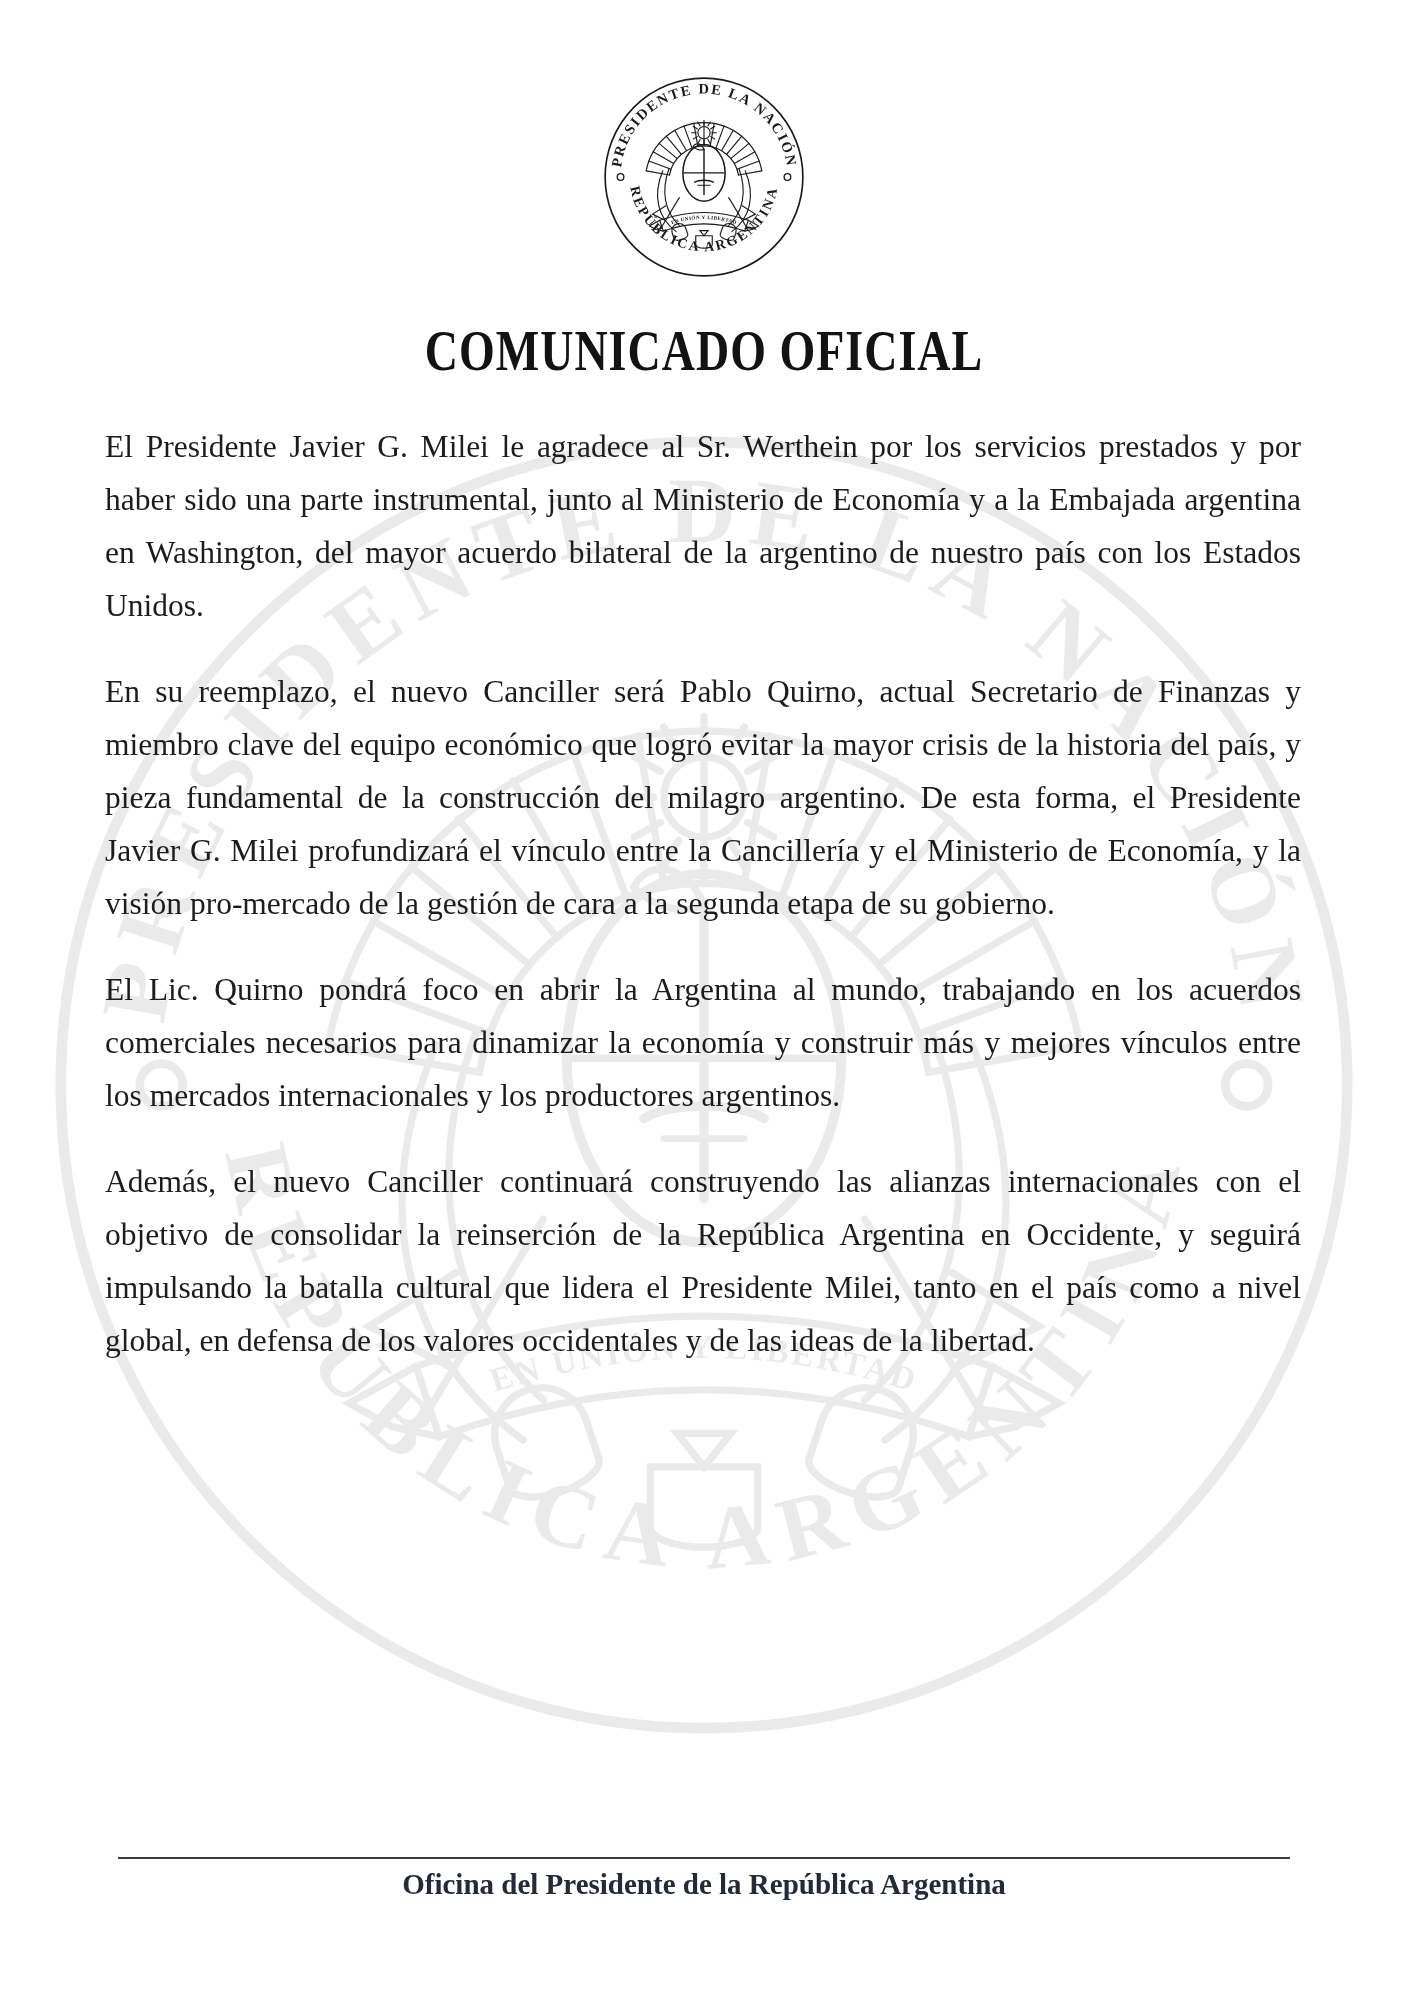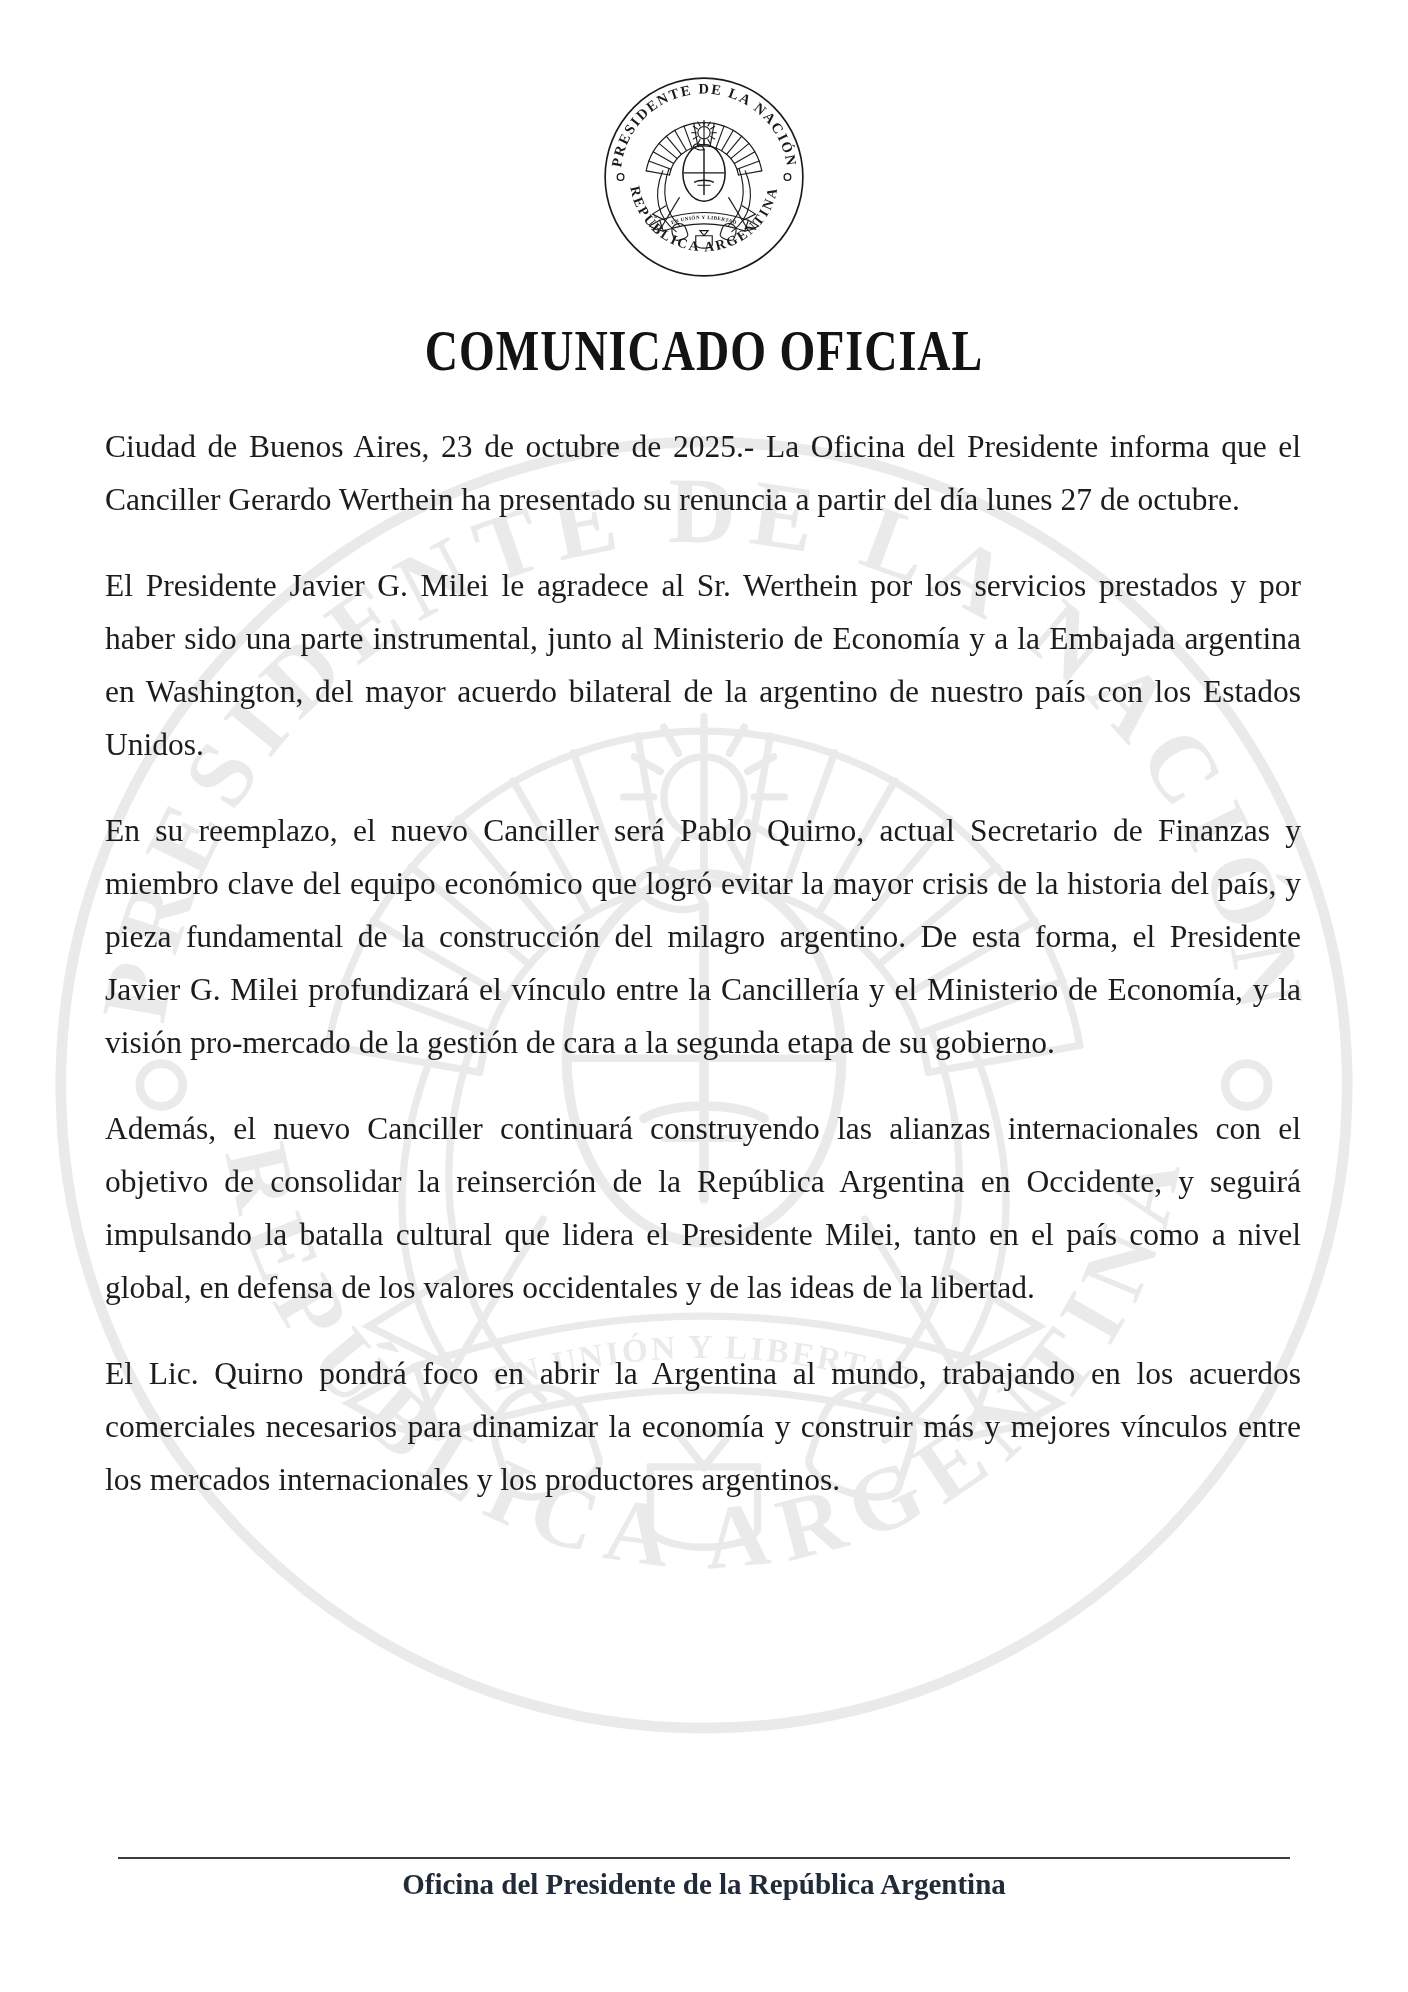--- a/index.html
+++ b/index.html
@@ -171,23 +171,22 @@
 
   <div class="seal-header">
     <svg viewBox="0 0 200 200" role="img">
         <use href="#seal-sym"></use>
       </svg>
   </div>
 
   <h1 class="doc-title">COMUNICADO OFICIAL</h1>
 
   <main class="content">
-    <p>Ciudad de Buenos Aires, 23 de octubre de 2025.- La Oficina del Presidente informa que el Canciller Gerardo Werthein ha presentado su renuncia a partir del día lunes 27 de octubre.</p>
     <p>El Presidente Javier G. Milei le agradece al Sr. Werthein por los servicios prestados y por haber sido una parte instrumental, junto al Ministerio de Economía y a la Embajada argentina en Washington, del mayor acuerdo bilateral de la argentino de nuestro país con los Estados Unidos.</p>
     <p>En su reemplazo, el nuevo Canciller será Pablo Quirno, actual Secretario de Finanzas y miembro clave del equipo económico que logró evitar la mayor crisis de la historia del país, y pieza fundamental de la construcción del milagro argentino. De esta forma, el Presidente Javier G. Milei profundizará el vínculo entre la Cancillería y el Ministerio de Economía, y la visión pro-mercado de la gestión de cara a la segunda etapa de su gobierno.</p>
+    <p>El Lic. Quirno pondrá foco en abrir la Argentina al mundo, trabajando en los acuerdos comerciales necesarios para dinamizar la economía y construir más y mejores vínculos entre los mercados internacionales y los productores argentinos.</p>
     <p>Además, el nuevo Canciller continuará construyendo las alianzas internacionales con el objetivo de consolidar la reinserción de la República Argentina en Occidente, y seguirá impulsando la batalla cultural que lidera el Presidente Milei, tanto en el país como a nivel global, en defensa de los valores occidentales y de las ideas de la libertad.</p>
-    <p>El Lic. Quirno pondrá foco en abrir la Argentina al mundo, trabajando en los acuerdos comerciales necesarios para dinamizar la economía y construir más y mejores vínculos entre los mercados internacionales y los productores argentinos.</p>
   </main>
 
   <hr class="footer-rule">
   <div class="footer-text">Oficina del Presidente de la República Argentina</div>
 
 </div>
 
 </body></html>

